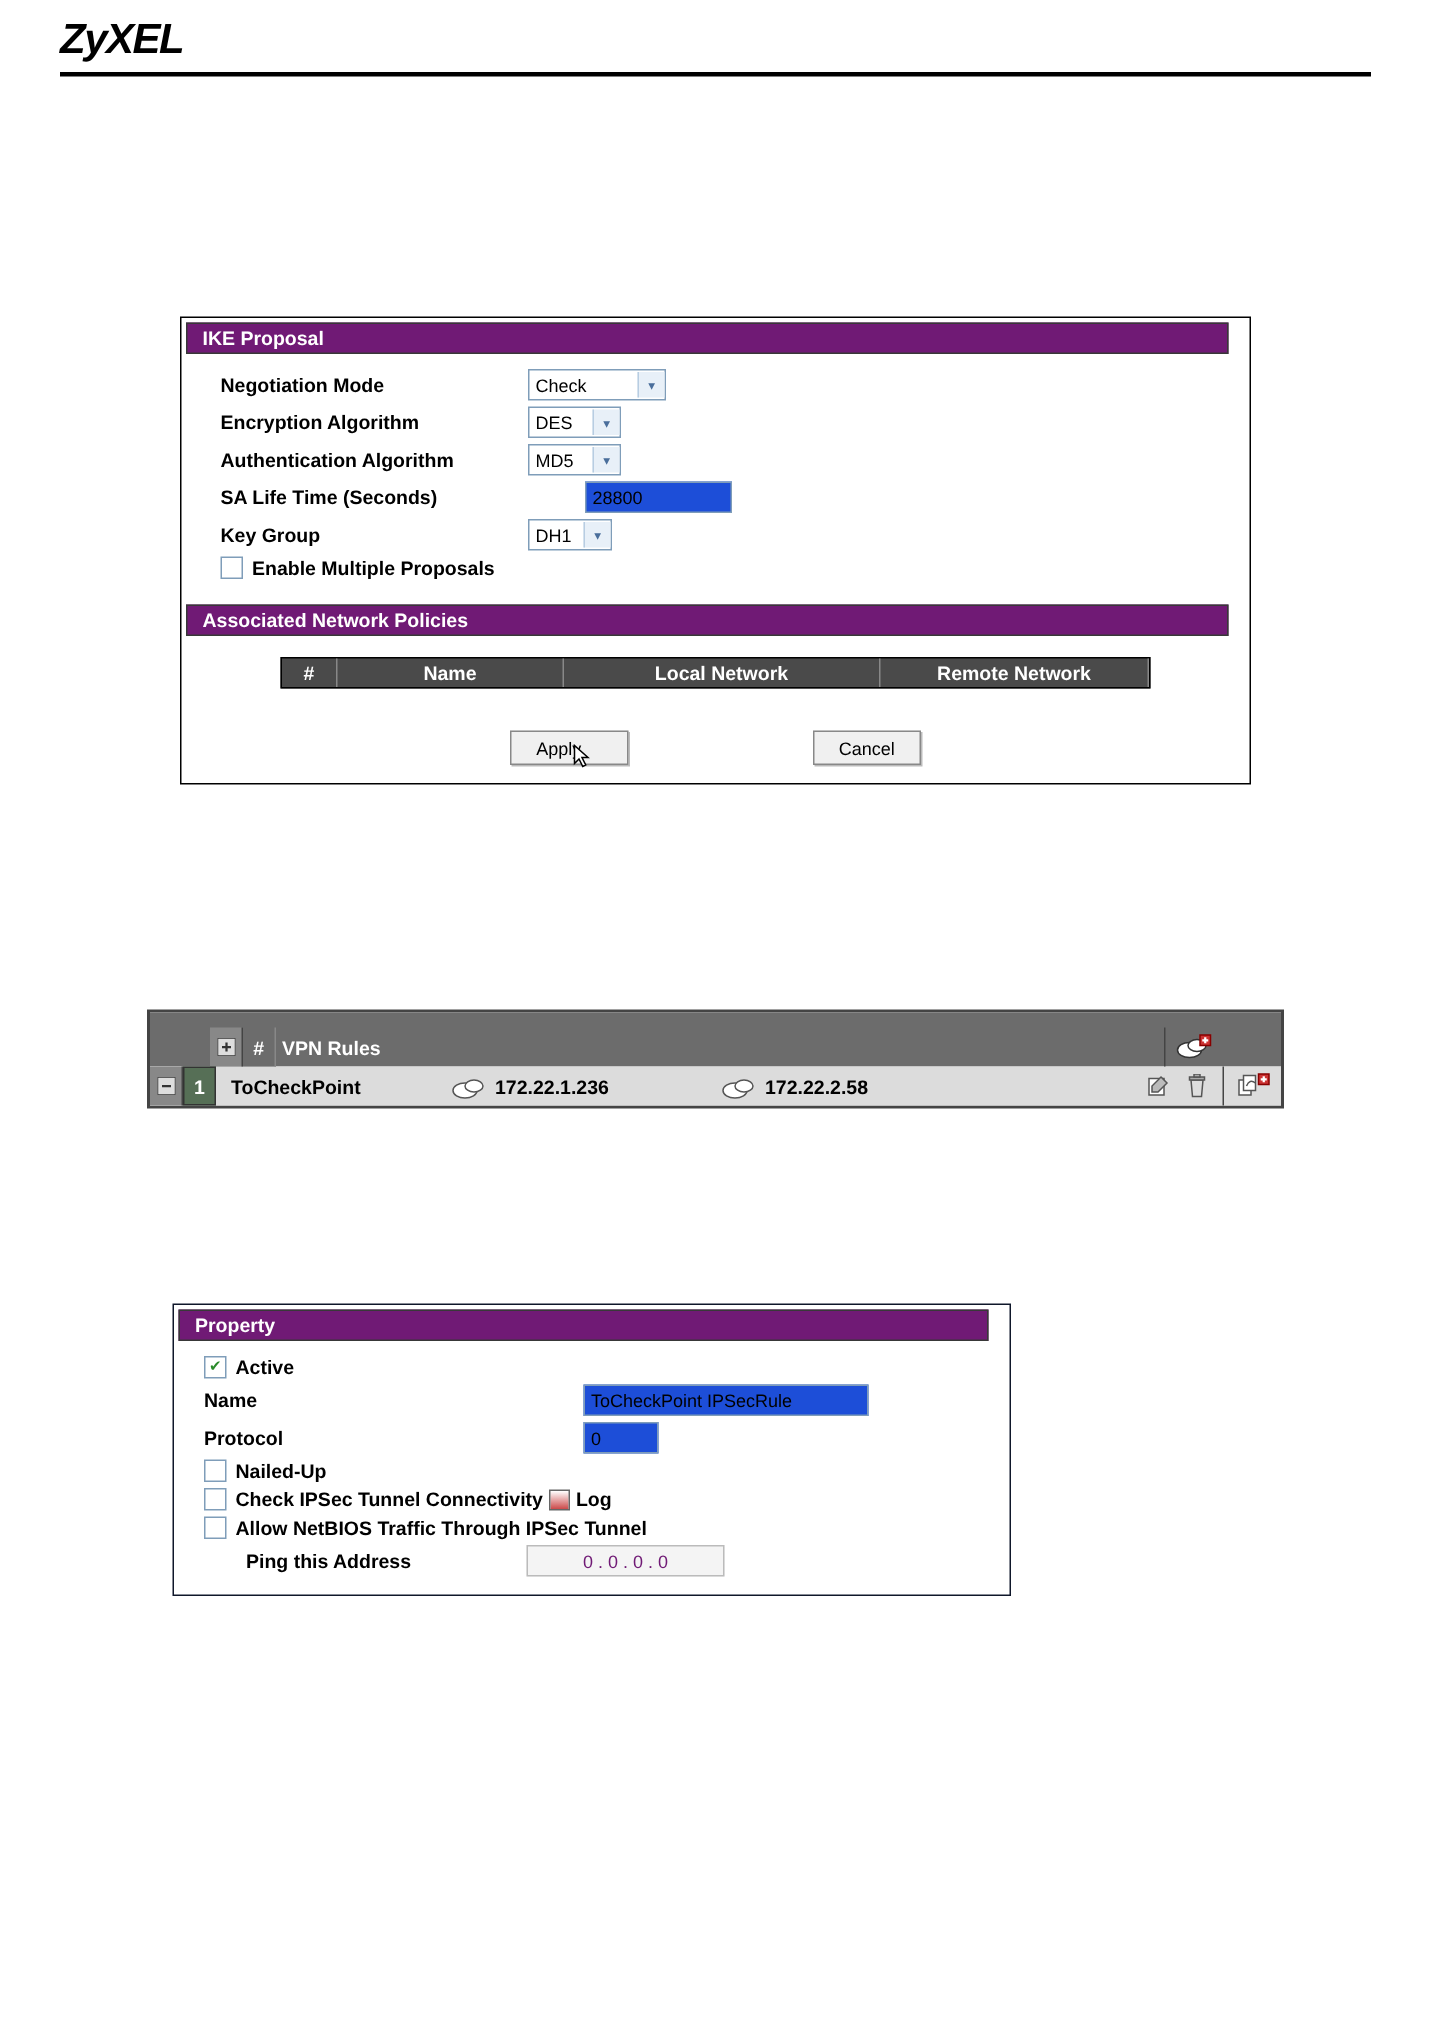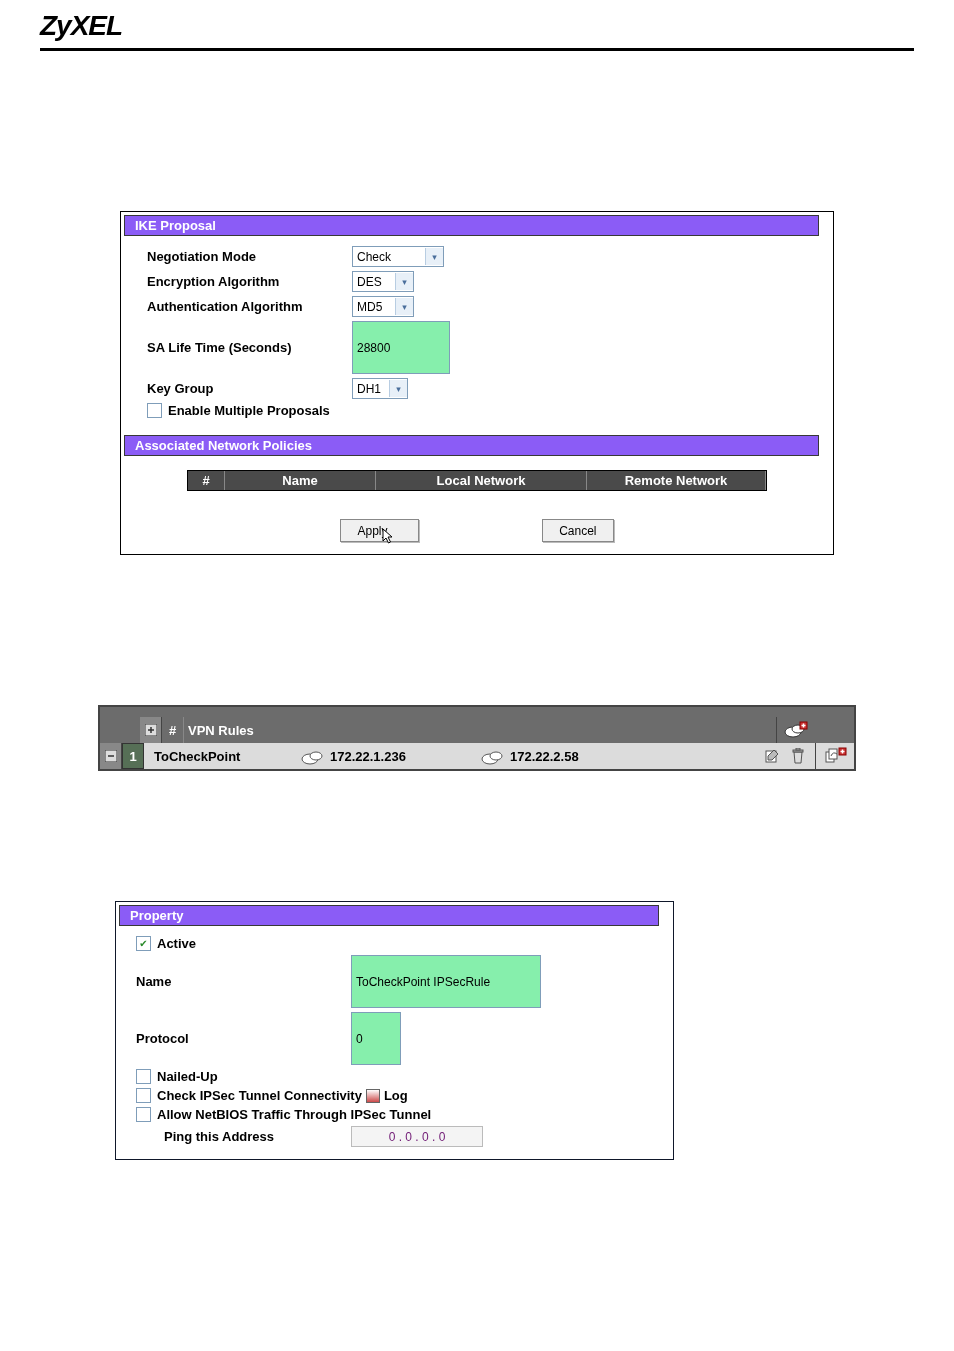--- a/index.html
+++ b/index.html
@@ -27,21 +27,21 @@
     border: none;
     border-top: 3px solid #000;
     margin: 6px 40px 0 40px;
   }
   .panel {
     margin: 160px 120px 0 120px;
     border: 1px solid #000;
     background: #fff;
   }
   .section-bar {
-    background: #8b5cf6;
+    background: #701a75;
     color: #fff;
     font-weight: bold;
     padding: 2px 10px;
     font-size: 13px;
     border: 1px solid #383838;
     margin: 3px 14px 0 3px;
   }
   .section-body {
     padding: 10px 20px 10px 26px;
   }
@@ -74,27 +74,28 @@
     background: #e8f0f8;
     border-left: 1px solid #b8cde2;
     display: flex;
     align-items: center;
     justify-content: center;
     color: #4a6e9b;
     font-size: 9px;
   }
   .text-input {
     border: 1px solid #7f9db9;
-    background: #86efac;
+    background: #1d4ed8;
     height: 19px;
-    padding: 16px 4px;
+    padding: 0 4px;
     font-size: 12px;
     width: 88px;
     display: inline-flex;
     align-items: center;
+    margin-left: 38px;
   }
   .cb {
     width: 13px;
     height: 13px;
     border: 1px solid #7f9db9;
     background: #fff;
     display: inline-flex;
     align-items: center;
     justify-content: center;
     margin-right: 6px;

